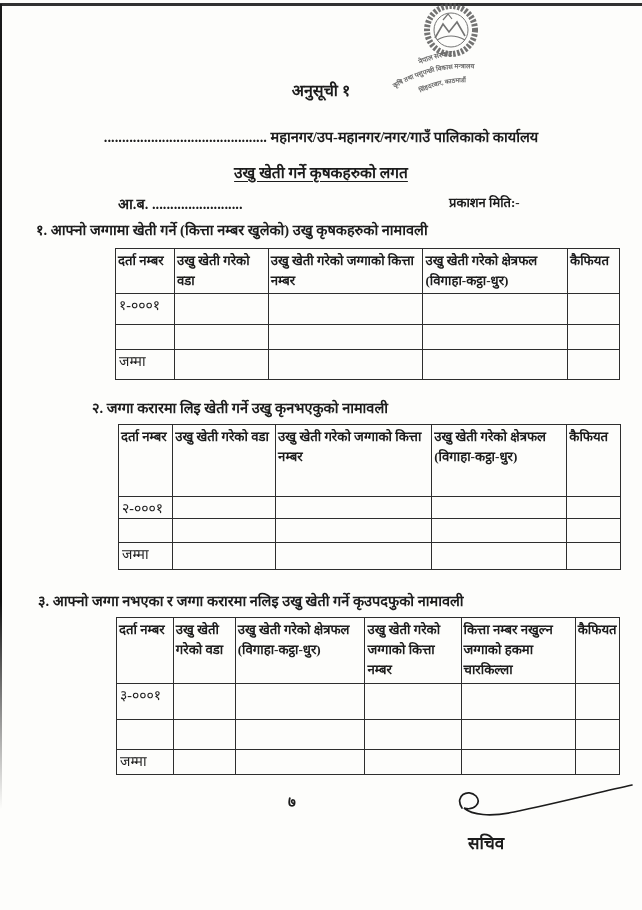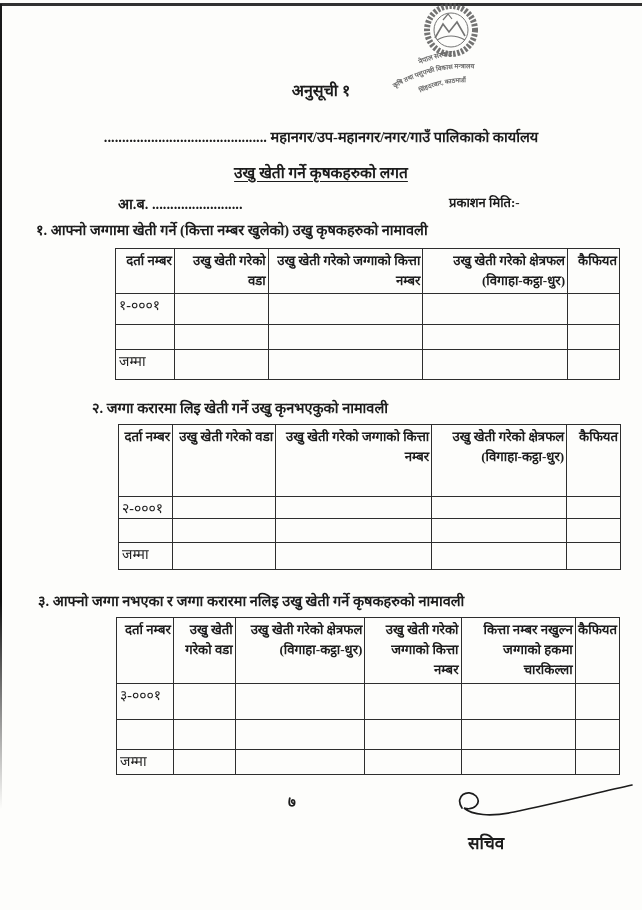--- a/index.html
+++ b/index.html
@@ -26,21 +26,21 @@
   .meta-fy{position:absolute;left:118px;top:193px;font-size:14.5px;font-weight:bold;}
   .meta-pub{position:absolute;left:449px;top:193px;font-size:13px;font-weight:bold;}
   .sec-head{position:absolute;font-size:14.5px;font-weight:bold;white-space:nowrap;}
   .sec-head .u{text-underline-offset:3px;}
   .sec1-head{left:36px;top:219px;}
   .sec2-head{left:92px;top:397px;}
   .sec3-head{left:38px;top:590px;}
   
   table{border-collapse:collapse;table-layout:fixed;position:absolute;}
   td,th{border:1.4px solid #2e2e2e;overflow:hidden;}
-  th{font-weight:600;font-size:13.2px;line-height:1.5;vertical-align:top;padding:2px 2px;text-align:right;}
+  th{font-weight:600;font-size:13.2px;line-height:1.5;vertical-align:top;padding:2px 2px;text-align:left;}
   td{font-size:14px;vertical-align:top;padding:1px 3px;text-align:left;}
   .tbl1{left:115px;top:248px;width:505px;}
   .tbl2{left:118px;top:424px;width:503px;}
   .tbl3{left:116px;top:617px;width:504px;}
   .tbl1 .hr{height:44px;} .tbl1 .dr{height:31px;} .tbl1 .er{height:25px;} .tbl1 .tr{height:30px;}
   .tbl2 .hr{height:72px;} .tbl2 .dr{height:18px;} .tbl2 .er{height:24px;} .tbl2 .tr{height:27px;}
   .tbl3 .hr{height:66px;} .tbl3 .dr{height:36px;} .tbl3 .er{height:30px;} .tbl3 .tr{height:25px;}
   
   .page-num{position:absolute;left:288px;top:791px;font-size:15px;font-weight:bold;}
   .signature{position:absolute;left:428px;top:770px;width:210px;height:60px;}
@@ -155,21 +155,21 @@
     <tr class="tr">
       <td>जम्मा</td>
       <td></td>
       <td></td>
       <td></td>
       <td></td>
     </tr>
   </tbody>
     </table>
 
-  <div class="sec-head sec3-head"><span>३.</span> <span class="u">आफ्नो जग्गा नभएका र जग्गा करारमा नलिइ उखु खेती गर्ने कृषकहरुको नामावली</span></div>
+  <div class="sec-head sec3-head"><span>३.</span> <span class="u">आफ्नो जग्गा नभएका र जग्गा करारमा नलिइ उखु खेती गर्ने कृउपदफुको नामावली</span></div>
   <table class="tbl3">
     <colgroup>
         <col style="width:11.3%">
         <col style="width:12.3%">
         <col style="width:25.8%">
         <col style="width:19.1%">
         <col style="width:22.7%">
         <col style="width:8.8%">
       </colgroup>
     <tbody>

